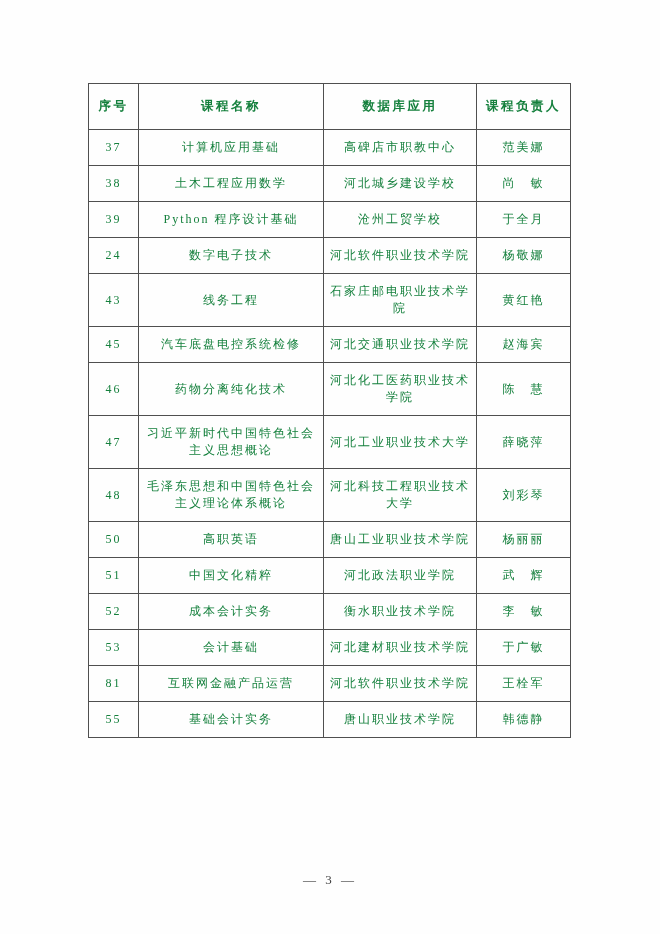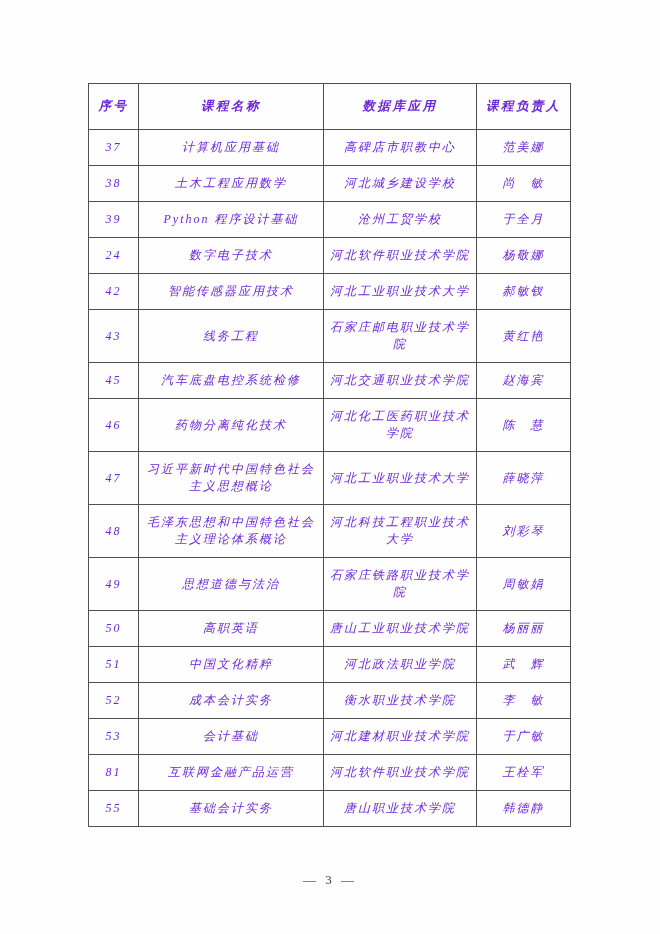--- a/index.html
+++ b/index.html
@@ -17,22 +17,21 @@
   }
 
   table.course-table {
     position: absolute;
     left: 88px;
     top: 83px;
     width: 482px;
     border-collapse: collapse;
     table-layout: fixed;
     font-size: 12px;
-    color: #6d28d9;
-    font-style: italic;
+    color: #15803d;
   }
 
   table.course-table th,
   table.course-table td {
     border: 1px solid #4f4f4f;
     text-align: center;
     vertical-align: middle;
     letter-spacing: 2px;
     line-height: 17px;
     padding: 9px 4px;
@@ -105,26 +104,20 @@
       <td class="cell-unit">沧州工贸学校</td>
       <td class="cell-leader">于全月</td>
     </tr>
         <tr>
       <td class="cell-no">24</td>
       <td class="cell-course">数字电子技术</td>
       <td class="cell-unit">河北软件职业技术学院</td>
       <td class="cell-leader">杨敬娜</td>
     </tr>
         <tr>
-      <td class="cell-no">42</td>
-      <td class="cell-course">智能传感器应用技术</td>
-      <td class="cell-unit">河北工业职业技术大学</td>
-      <td class="cell-leader">郝敏钗</td>
-    </tr>
-        <tr>
       <td class="cell-no">43</td>
       <td class="cell-course">线务工程</td>
       <td class="cell-unit">石家庄邮电职业技术学院</td>
       <td class="cell-leader">黄红艳</td>
     </tr>
         <tr>
       <td class="cell-no">45</td>
       <td class="cell-course">汽车底盘电控系统检修</td>
       <td class="cell-unit">河北交通职业技术学院</td>
       <td class="cell-leader">赵海宾</td>
@@ -139,26 +132,20 @@
       <td class="cell-no">47</td>
       <td class="cell-course">习近平新时代中国特色社会主义思想概论</td>
       <td class="cell-unit">河北工业职业技术大学</td>
       <td class="cell-leader">薛晓萍</td>
     </tr>
         <tr>
       <td class="cell-no">48</td>
       <td class="cell-course">毛泽东思想和中国特色社会主义理论体系概论</td>
       <td class="cell-unit">河北科技工程职业技术大学</td>
       <td class="cell-leader">刘彩琴</td>
-    </tr>
-        <tr>
-      <td class="cell-no">49</td>
-      <td class="cell-course">思想道德与法治</td>
-      <td class="cell-unit">石家庄铁路职业技术学院</td>
-      <td class="cell-leader">周敏娟</td>
     </tr>
         <tr>
       <td class="cell-no">50</td>
       <td class="cell-course">高职英语</td>
       <td class="cell-unit">唐山工业职业技术学院</td>
       <td class="cell-leader">杨丽丽</td>
     </tr>
         <tr>
       <td class="cell-no">51</td>
       <td class="cell-course">中国文化精粹</td>

